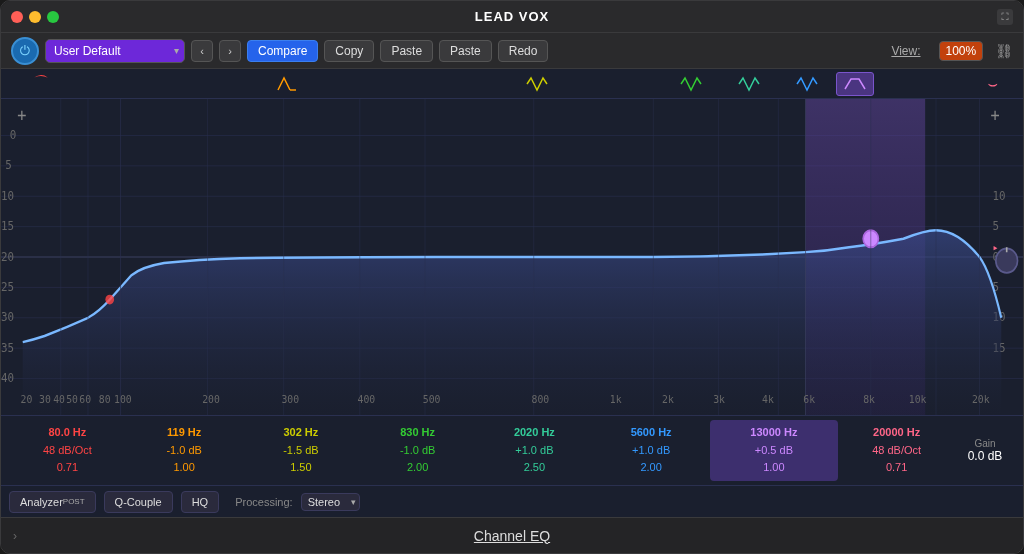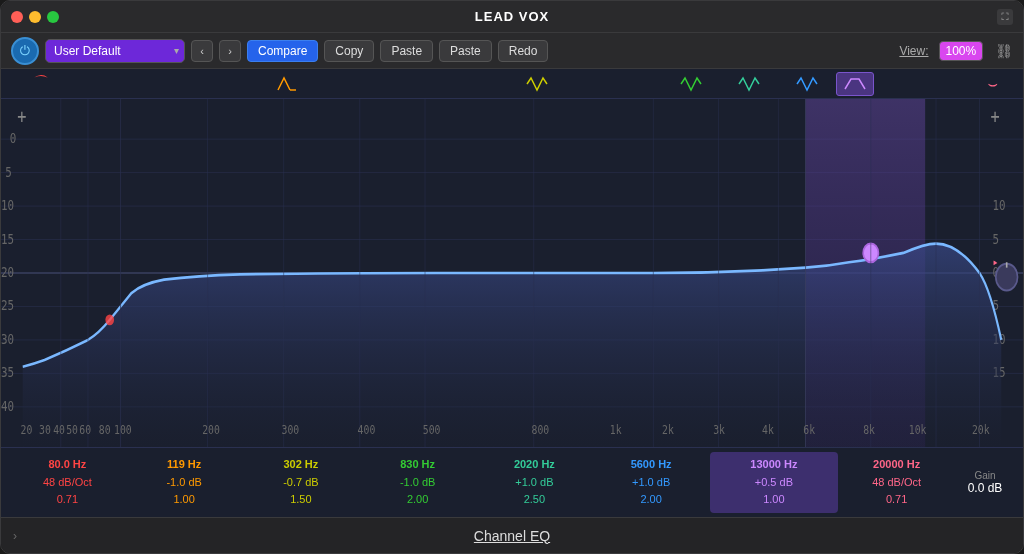--- a/index.html
+++ b/index.html
@@ -149,25 +149,25 @@
     }
     .toolbar-spacer { flex: 1; }
     .view-label {
       color: #aaa;
       font-size: 12px;
       text-decoration: underline;
     }
     .view-value {
       color: #fff;
       font-size: 12px;
-      background: #d946ef;
+      background: #c2410c;
       border: 1px solid #555;
       border-radius: 4px;
       padding: 2px 6px;
-      margin-left: 4px;
+      margin-left: 12px;
     }
     .link-icon {
       color: #aaa;
       font-size: 14px;
       margin-left: 6px;
       cursor: pointer;
     }
     .eq-section {
       flex: 1;
       display: flex;
@@ -471,21 +471,21 @@
         <span class="band-db" style="color:#ff4444;">48 dB/Oct</span>
         <span class="band-q" style="color:#ff4444;">0.71</span>
       </div>
       <div class="band-info">
         <span class="band-freq" style="color:#ff9900;">119 Hz</span>
         <span class="band-db" style="color:#ff9900;">-1.0 dB</span>
         <span class="band-q" style="color:#ff9900;">1.00</span>
       </div>
       <div class="band-info">
         <span class="band-freq" style="color:#cccc00;">302 Hz</span>
-        <span class="band-db" style="color:#cccc00;">-0.7 dB</span>
+        <span class="band-db" style="color:#cccc00;">-1.5 dB</span>
         <span class="band-q" style="color:#cccc00;">1.50</span>
       </div>
       <div class="band-info">
         <span class="band-freq" style="color:#33cc33;">830 Hz</span>
         <span class="band-db" style="color:#33cc33;">-1.0 dB</span>
         <span class="band-q" style="color:#33cc33;">2.00</span>
       </div>
       <div class="band-info">
         <span class="band-freq" style="color:#33cc99;">2020 Hz</span>
         <span class="band-db" style="color:#33cc99;">+1.0 dB</span>
@@ -505,19 +505,33 @@
         <span class="band-freq" style="color:#ff6688;">20000 Hz</span>
         <span class="band-db" style="color:#ff6688;">48 dB/Oct</span>
         <span class="band-q" style="color:#ff6688;">0.71</span>
       </div>
       <div class="gain-section">
         <span class="gain-label">Gain</span>
         <span class="gain-value">0.0 dB</span>
       </div>
     </div>
 
+    <div class="bottom-bar">
+      <div class="bottom-btn">
+        <span>Analyzer</span>
+          <span class="superscript">POST</span>
+      </div>
+      <div class="bottom-btn">Q-Couple</div>
+      <div class="bottom-btn">HQ</div>
+      <span class="processing-label">Processing:</span>
+      <div class="processing-wrapper">
+        <select class="processing-select">
+          <option>Stereo</option>
+        </select>
+      </div>
+    </div>
   </div>
 
   <div class="footer-bar" style="position:relative;">
     <span class="footer-left">›</span>
     <span class="footer-title">Channel EQ</span>
   </div>
 </div>
 
 </body></html>

